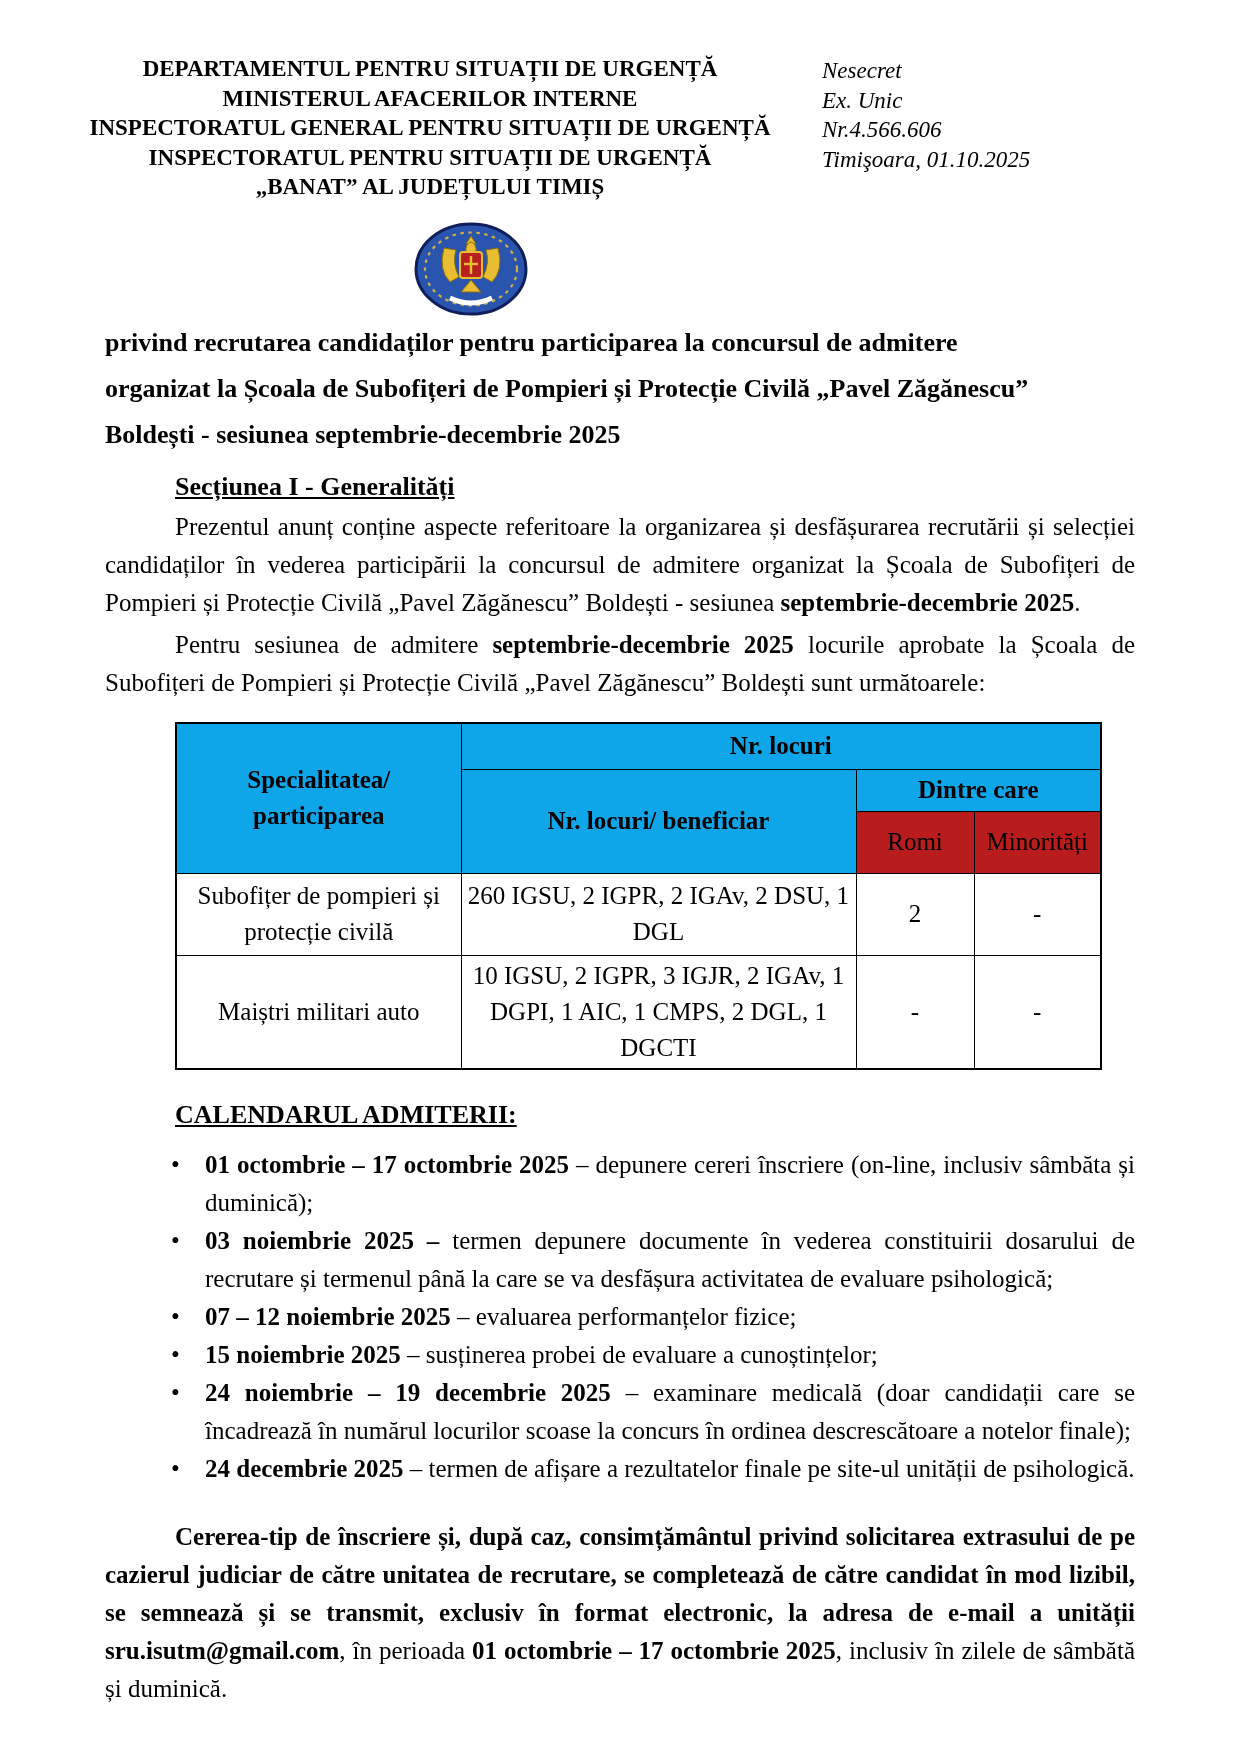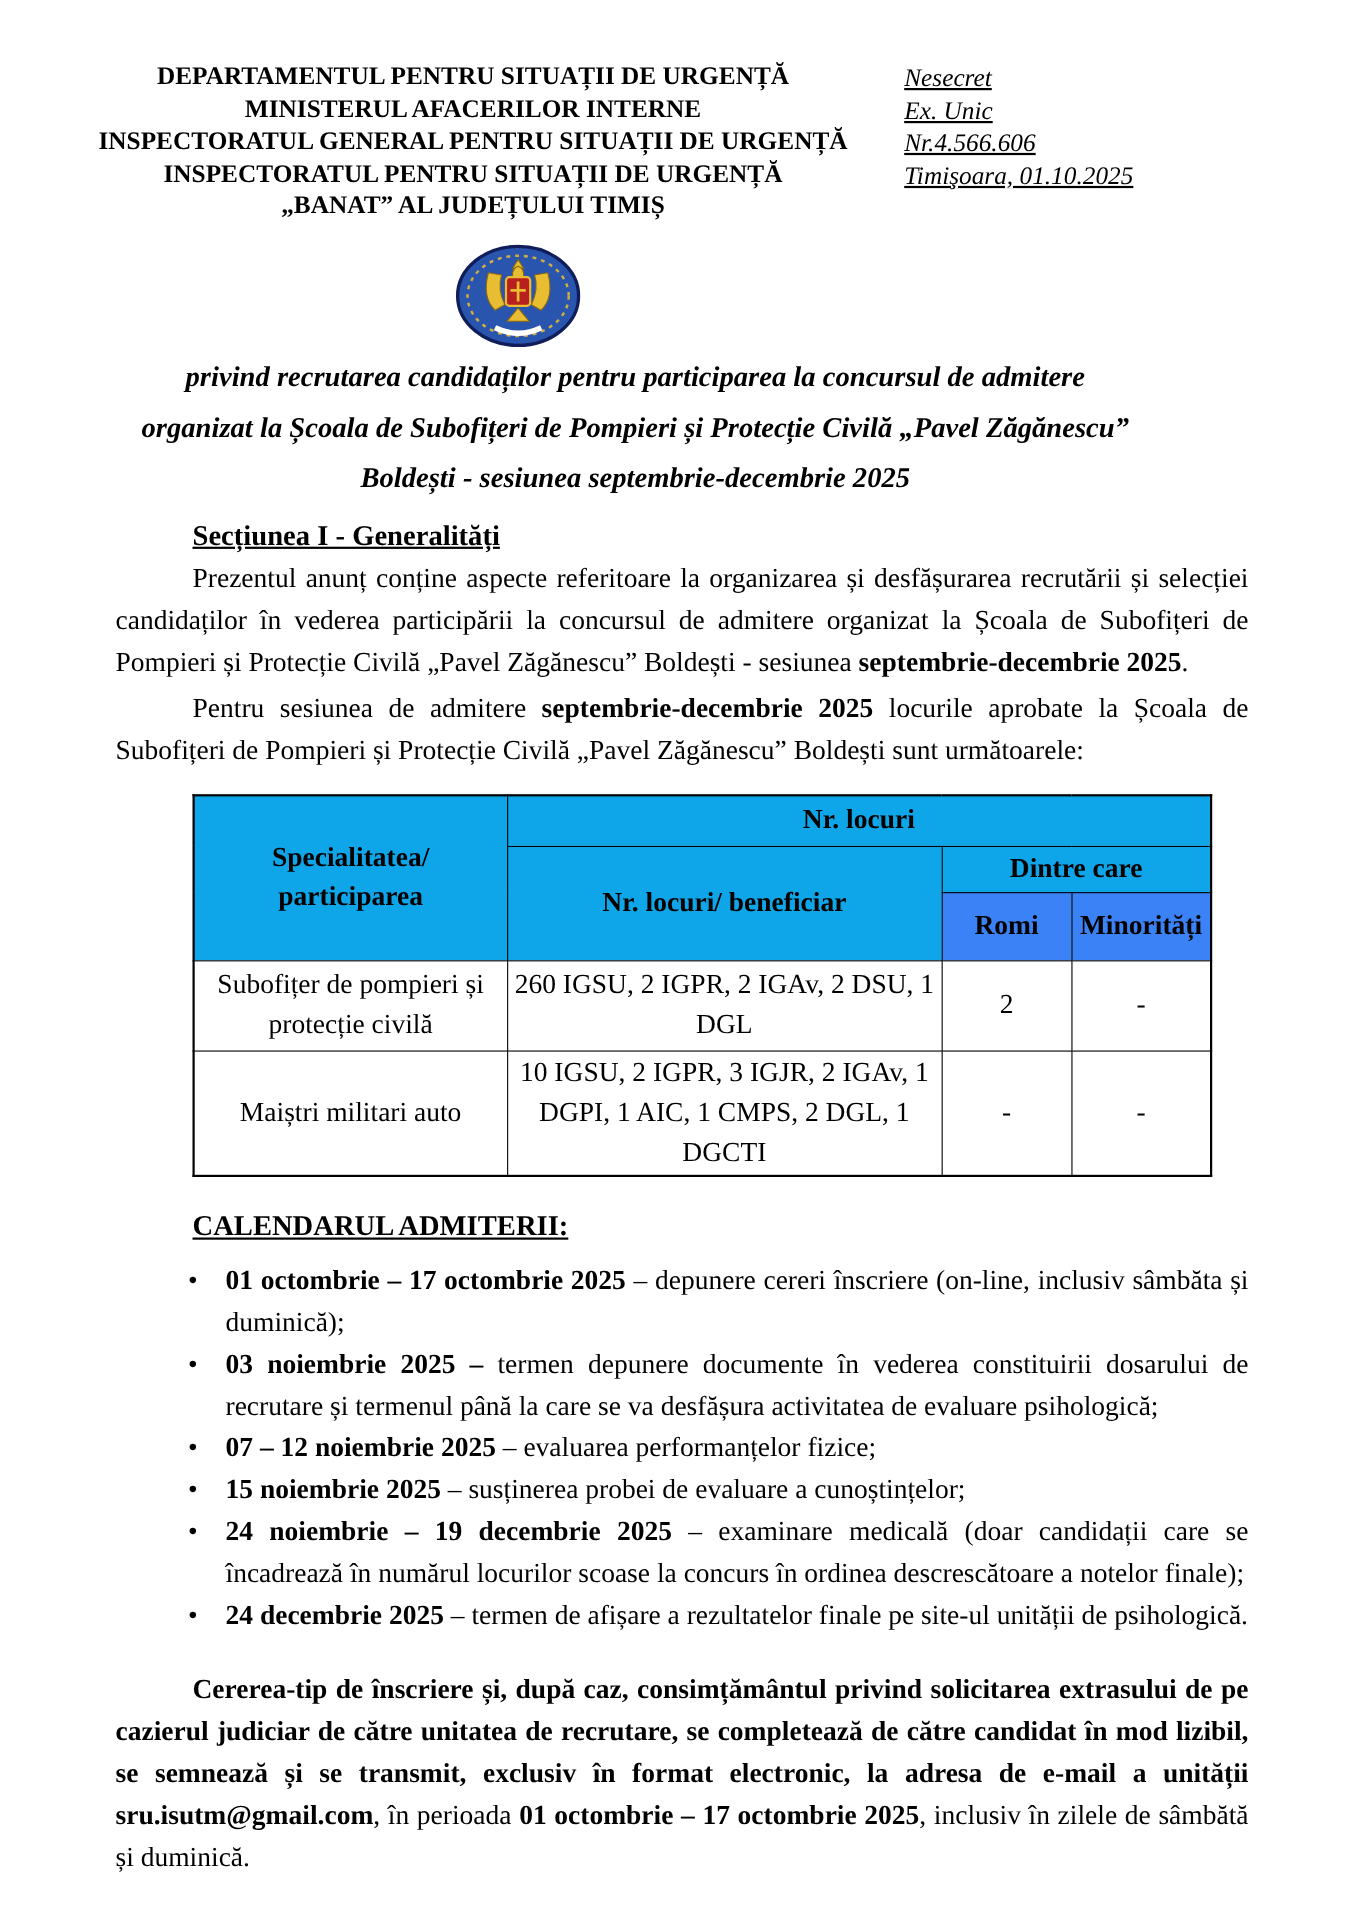--- a/index.html
+++ b/index.html
@@ -10,33 +10,32 @@
     margin:0 auto; background:#ffffff; overflow:hidden;
   }
   
   .org-block {
     position:absolute; left:60px; top:54px; width:740px;
     text-align:center; font-weight:bold; font-size:23px; line-height:29.5px;
     white-space:nowrap;
   }
   .meta-block {
     position:absolute; left:822px; top:56px;
-    font-style:italic; font-size:23px; line-height:29.5px;text-decoration:underline;
+    font-style:italic; font-size:23px; line-height:29.5px;
   }
   .logo-wrap { position:absolute; left:414px; top:222px; width:114px; height:94px; }
   
   .content { position:absolute; left:105px; top:320px; width:1030px; }
   .doc-title-head {
     text-align:center; font-weight:bold; font-size:27px; line-height:46px;
     margin-right:85px;
   }
   .doc-title-line {
-    text-align:center; font-weight:bold; font-size:26px; line-height:46px;
+    text-align:left; font-weight:bold; font-size:26px; line-height:46px;
     margin-right:85px;
-    font-style:italic;
   }
   .section-heading {
     margin-top:12px; margin-left:70px;
     font-weight:bold; font-size:26px; text-decoration:underline;
     line-height:34px;
   }
   .para {
     font-size:25px; line-height:38px; text-align:justify; text-indent:70px;
     margin-top:4px;
   }
@@ -45,21 +44,21 @@
   table.locuri {
     border-collapse:collapse; margin:20px 0 0 70px;
     width:925px; table-layout:fixed;
     border:2px solid #000;
   }
   table.locuri td {
     border:1.5px solid #000; font-size:25px; line-height:36px;
     text-align:center; vertical-align:middle; padding:2px 6px;
   }
   td.hdr { background:#0ea5e9; font-weight:bold; }
-  td.hdr-plain { background:#3b82f6; font-weight:bold; }
+  td.hdr-plain { background:#b91c1c; font-weight:normal; }
   td.left { text-align:left; padding-left:12px; }
   tr.h1 { height:46px; } tr.h2 { height:42px; } tr.h3 { height:62px; }
   tr.r1 { height:82px;margin-left:14px; } tr.r2 { height:114px; }
   
   .cal-heading {
     margin-top:28px; margin-left:70px;
     font-weight:bold; font-size:26px; text-decoration:underline; line-height:34px;
   }
   ul.cal { list-style:none; margin-top:14px; }
   ul.cal li {

